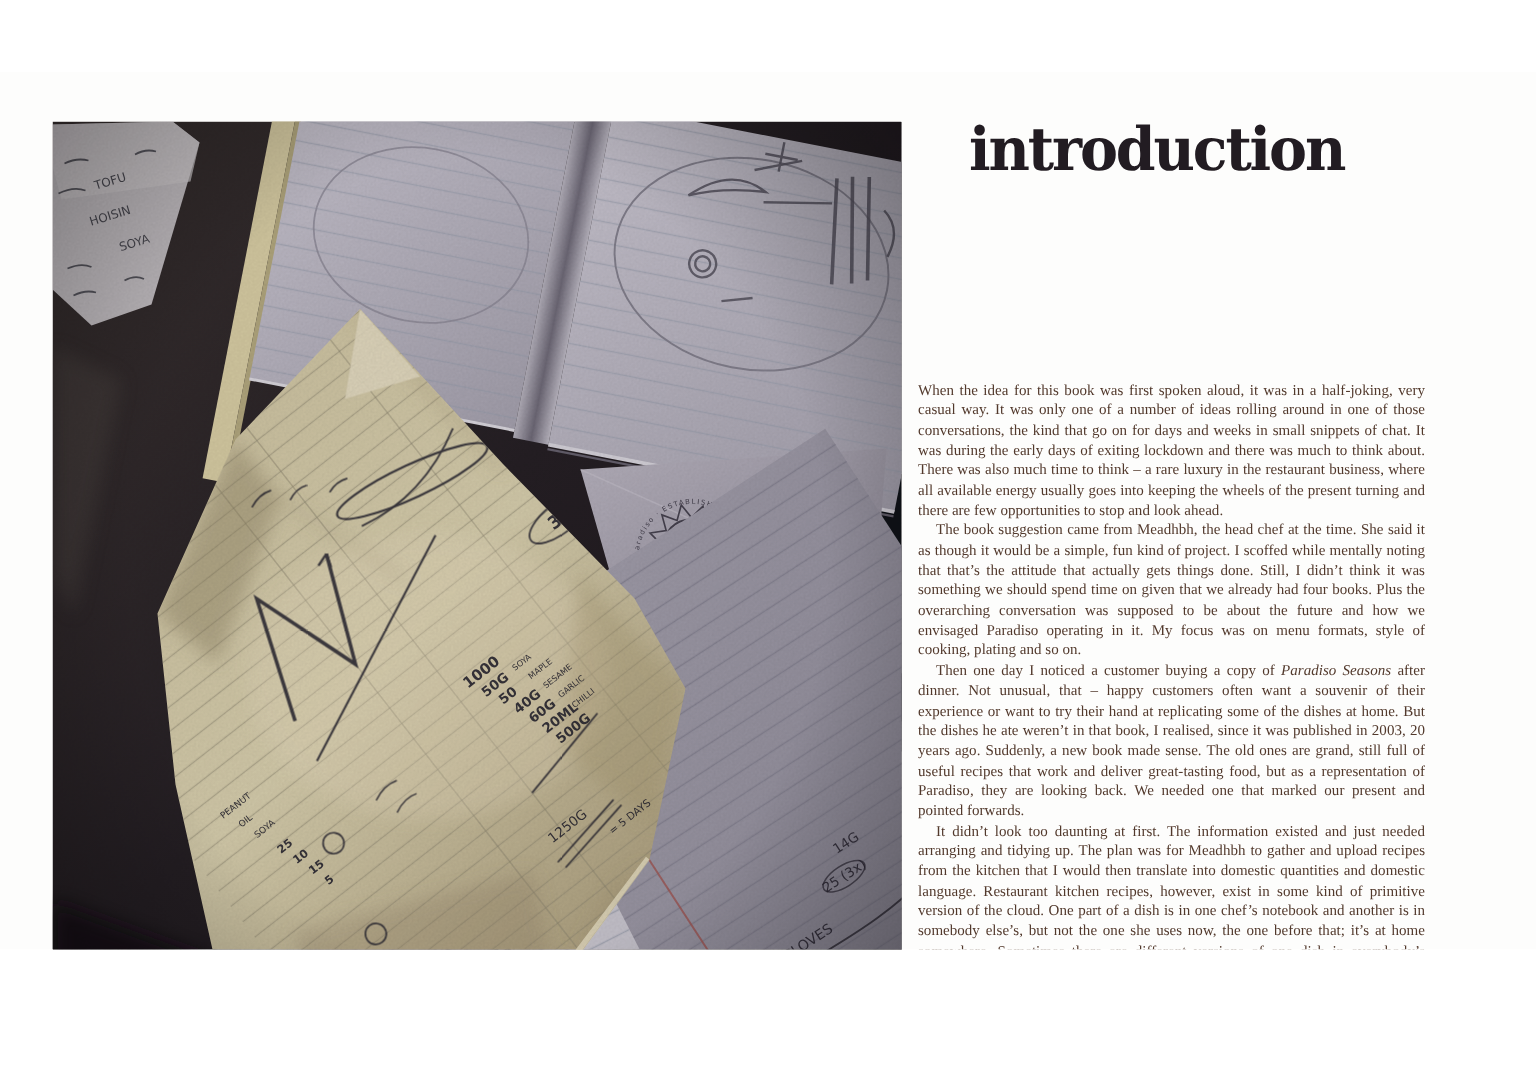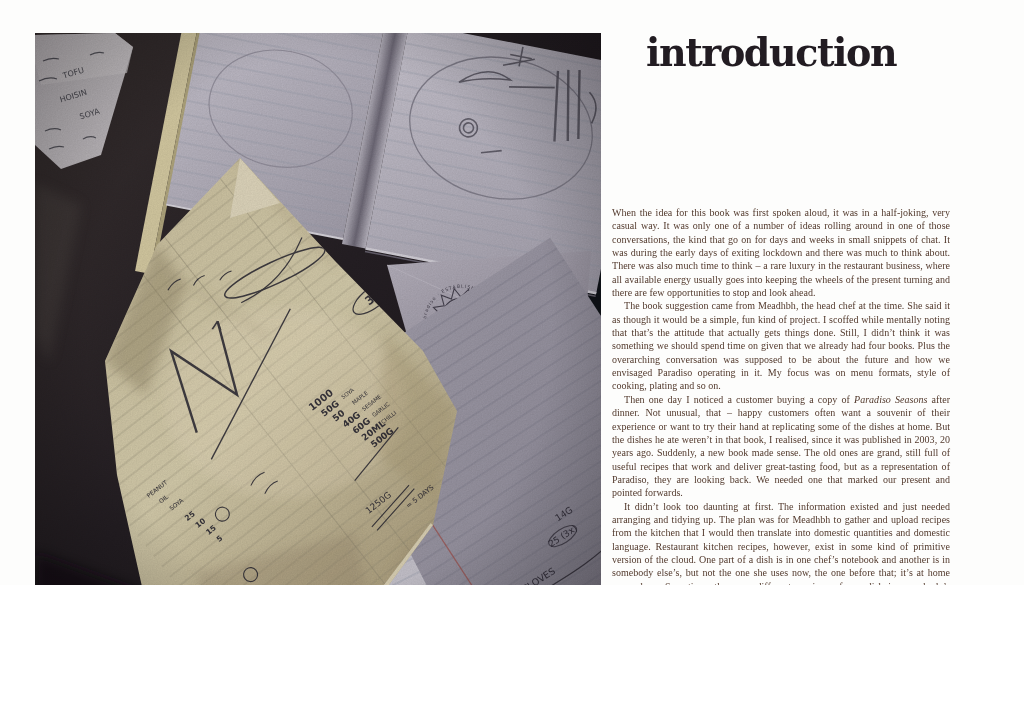--- a/index.html
+++ b/index.html
@@ -1,17 +1,17 @@
 <!DOCTYPE html>
 <html><head>
 <meta charset="utf-8">
 <style>
   html,body{margin:0;padding:0;background:#ffffff;}
   .sheet{position:relative;width:1024px;height:585px;background:#fdfdfc;overflow:hidden;
-         font-family:"Liberation Serif", serif;}
+         font-family:"Liberation Serif", serif;margin-top:48px;}
   .photo{position:absolute;left:35px;top:33px;width:566px;height:655px;}
   .photo svg{display:block;width:566px;height:655px;}
   .title{position:absolute;left:646px;top:28px;margin:0;
          font-family:"DejaVu Serif", serif;font-weight:bold;font-size:40px;
          letter-spacing:-1.5px;color:#221c22;transform:scaleX(.95);transform-origin:left top;}
   .bodycol{position:absolute;left:612px;top:206px;width:338px;
            text-align:justify;font-size:10px;line-height:13.35px;color:#52392c;
            letter-spacing:0.02px;}
   .bodycol p{margin:0;}
   .bodycol p.ind{text-indent:12px;}

